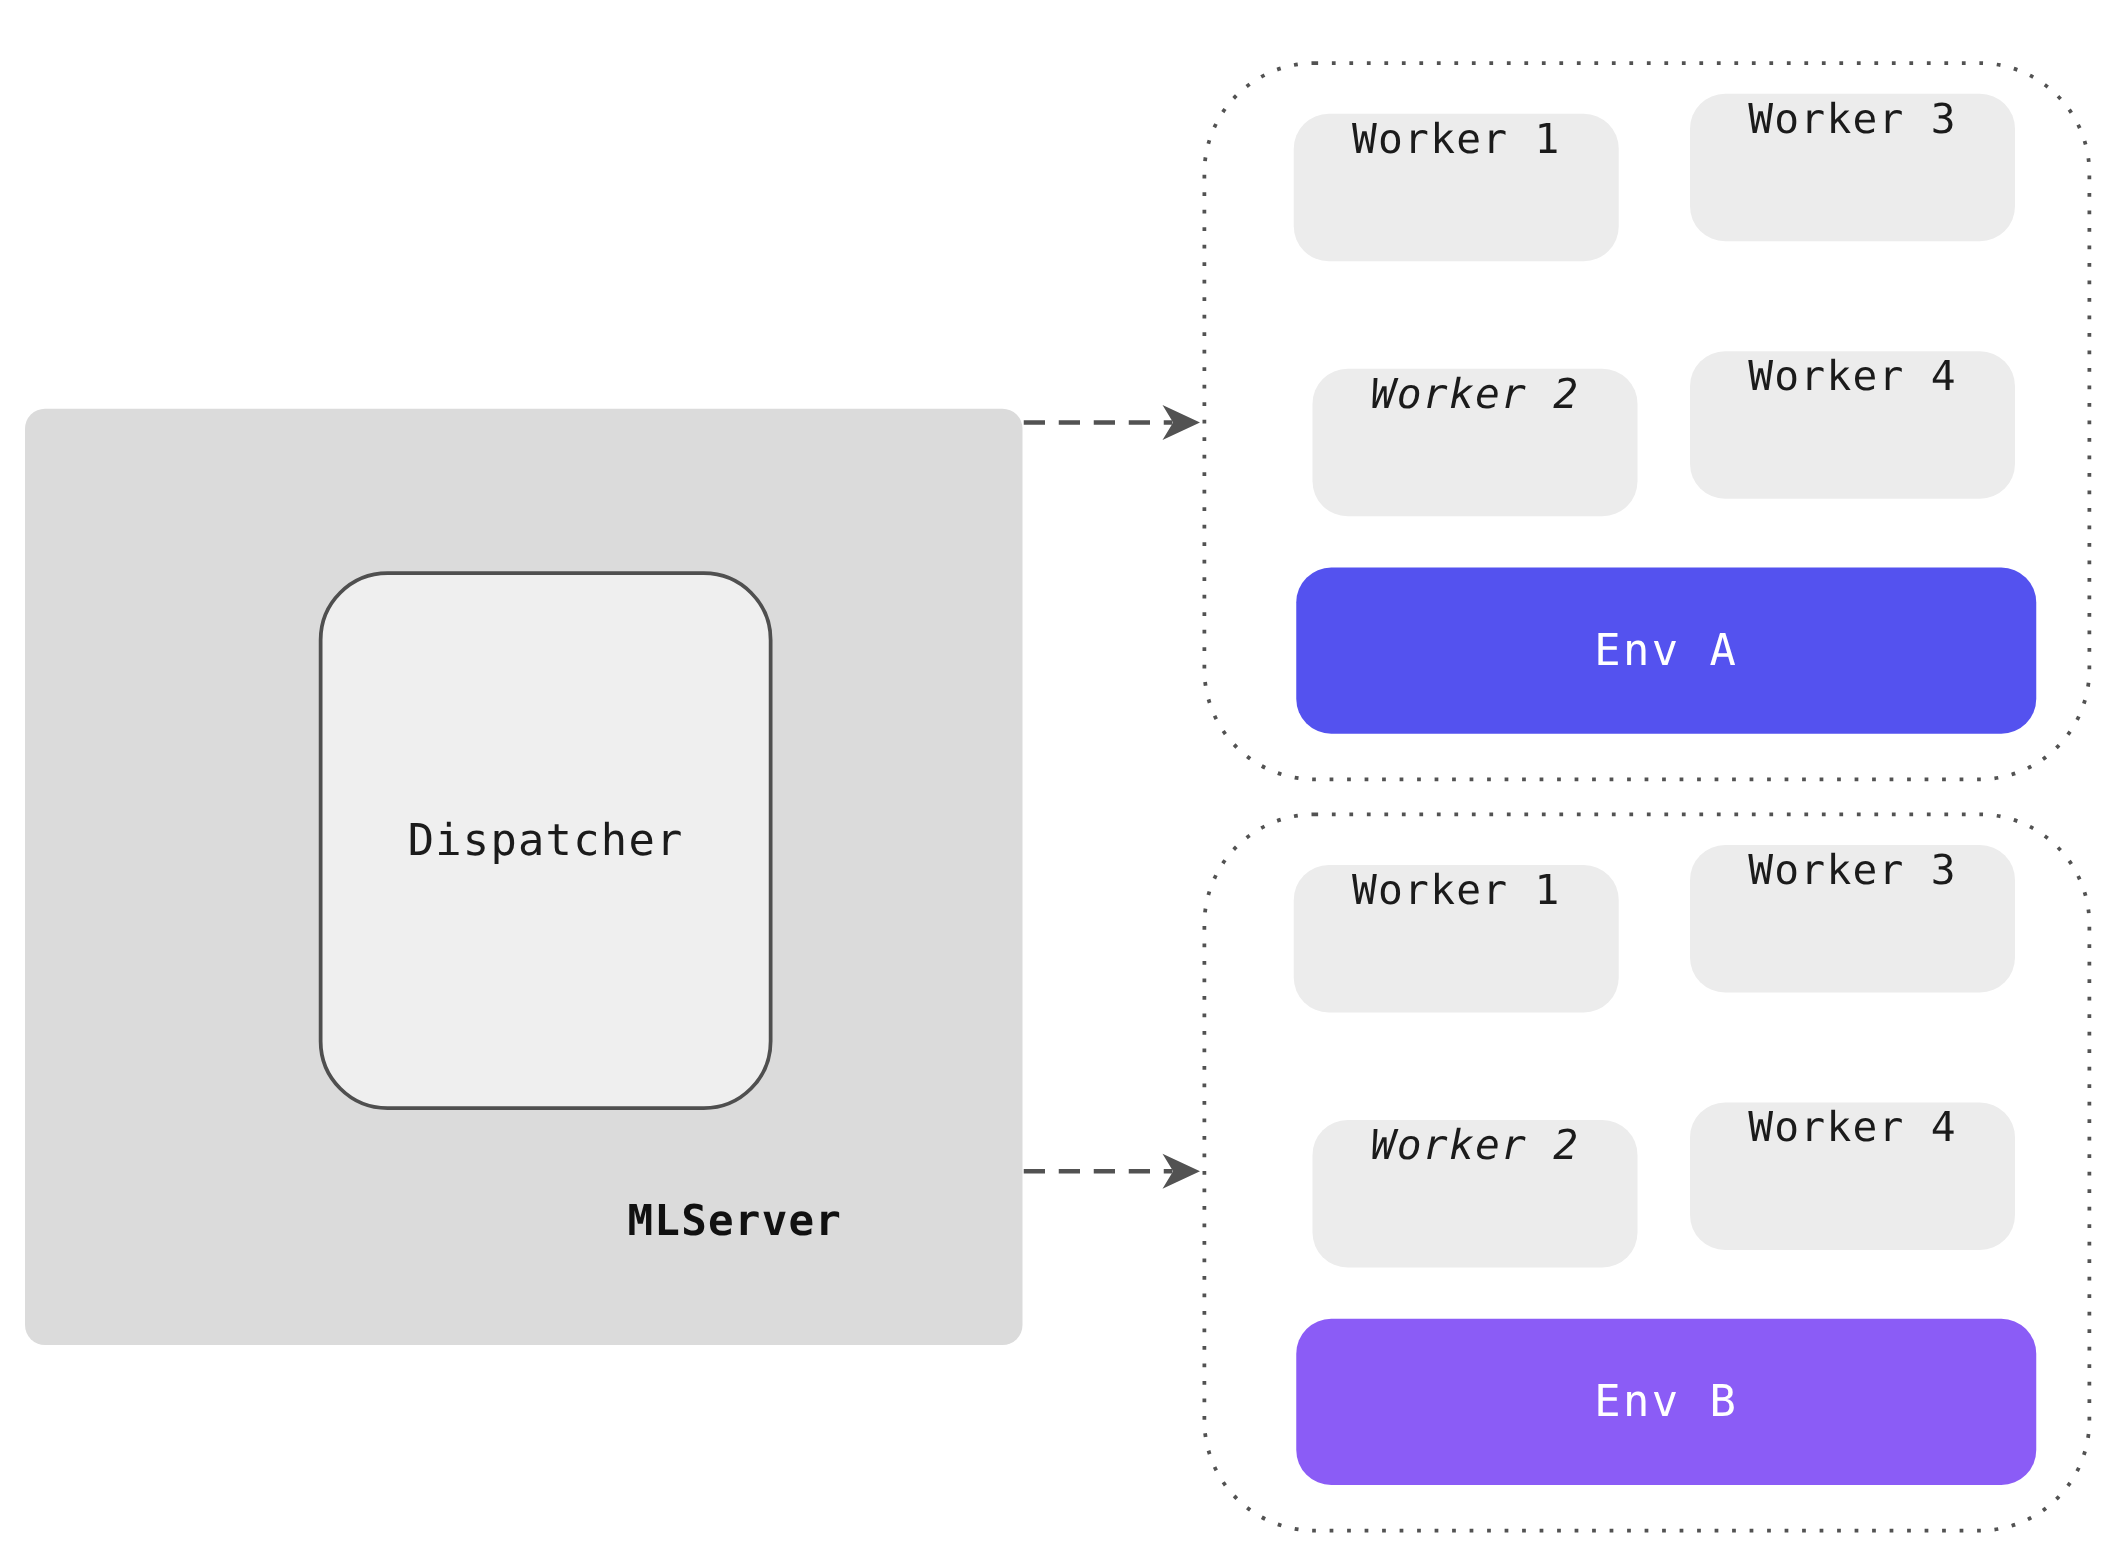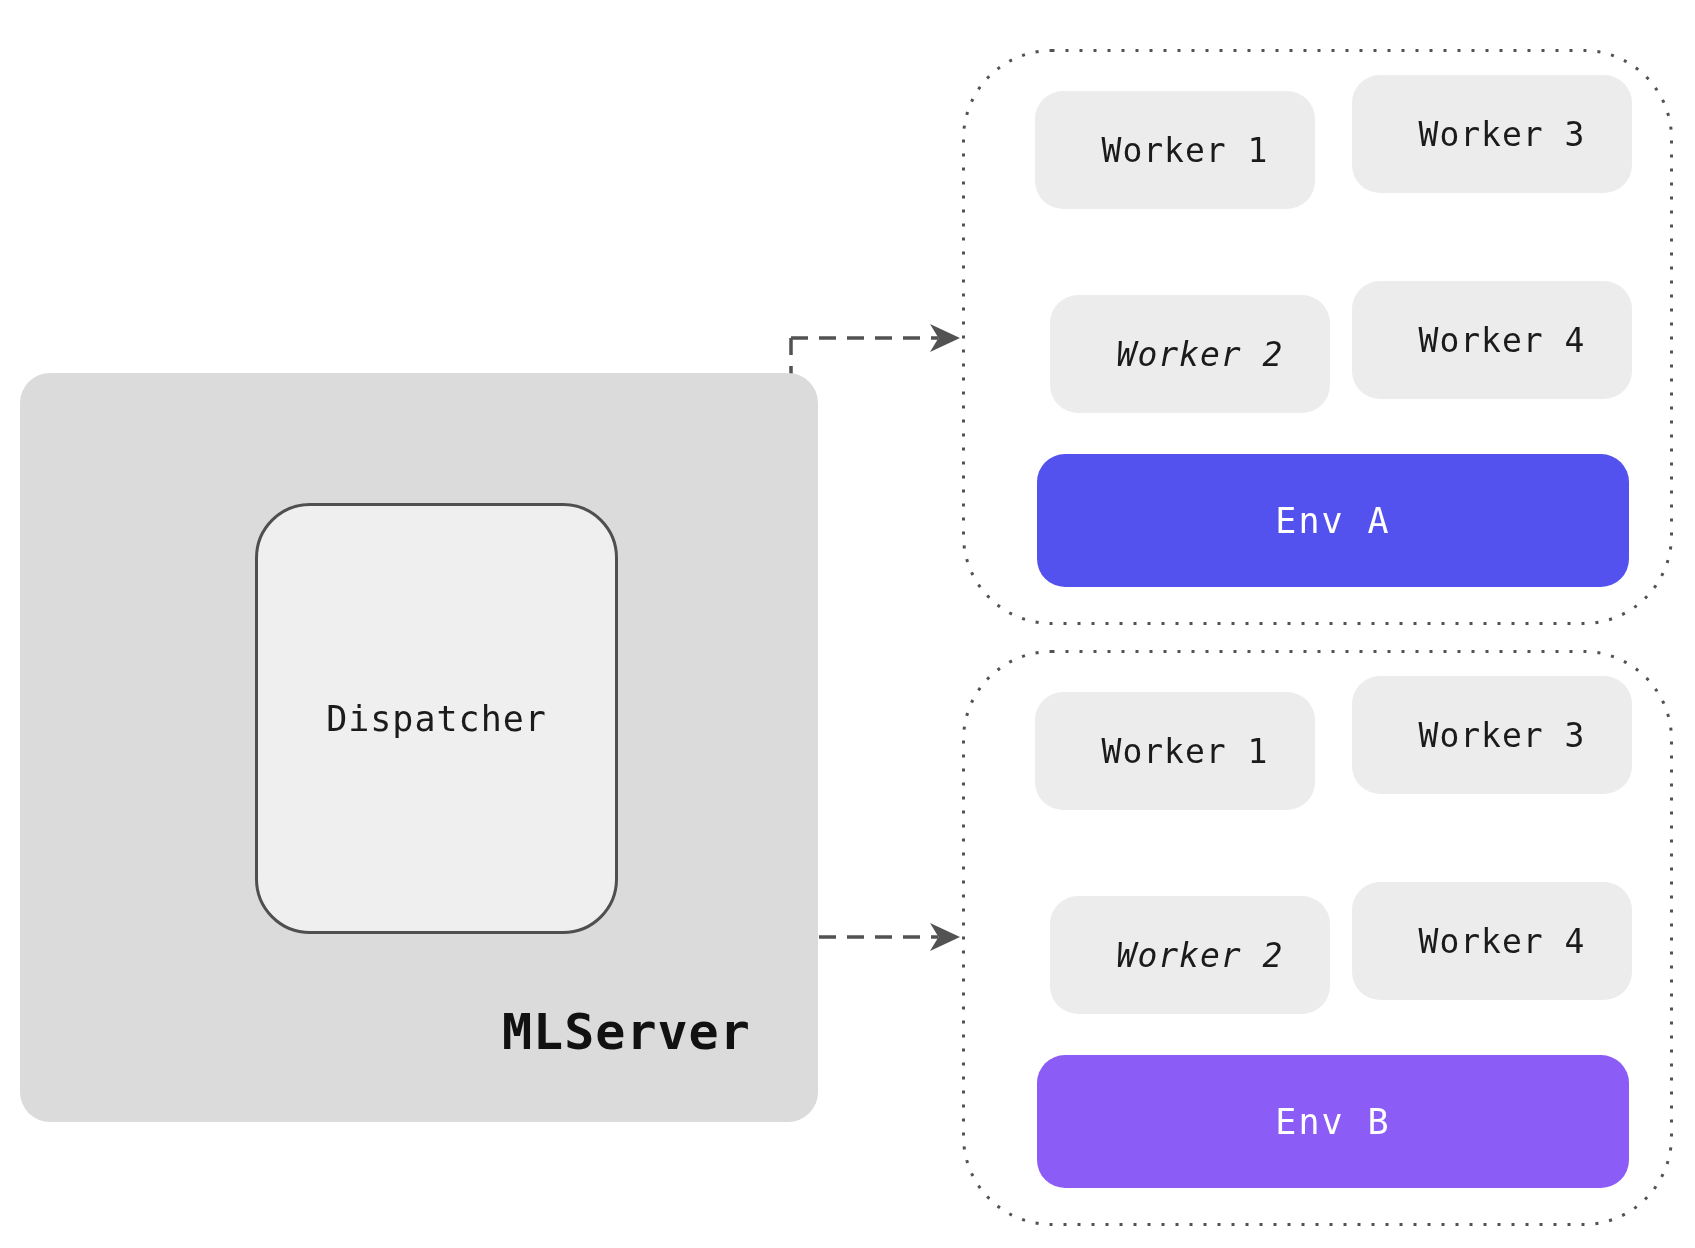--- a/index.html
+++ b/index.html
@@ -6,41 +6,40 @@
   body{background:#ffffff;font-family:"DejaVu Sans Mono","Liberation Mono",monospace;}
   .canvas{position:relative;width:1695px;height:1248px;overflow:hidden;background:#ffffff;}
 
   .overlay{position:absolute;inset:0;width:1695px;height:1248px;pointer-events:none;}
   .dash-line{fill:none;stroke:#525252;stroke-width:3.5;stroke-dasharray:17 11;}
   .dot-border{fill:none;stroke:#525252;stroke-width:3;stroke-dasharray:3 11;}
   .arrowhead{fill:#525252;stroke:none;}
 
   .mlserver-box{
     position:absolute;left:20px;top:327px;width:798px;height:749px;
-    border-radius:30px;
-    margin-top:46px;
+    border-radius:16px;
   }
   .dispatcher-box{
     position:absolute;left:235px;top:130px;width:363px;height:431px;
     border-radius:55px;border:3px solid #4f4f4f;box-sizing:border-box;
     display:flex;align-items:center;justify-content:center;
   }
   .dispatcher-label{font-size:35px;letter-spacing:1px;color:#1b1b1b;}
   .mlserver-label{
     position:absolute;left:482px;top:630px;width:290px;
-    font-size:50px;font-weight:bold;color:#111111;letter-spacing:1px;white-space:nowrap;
+    font-size:34px;font-weight:bold;color:#111111;letter-spacing:1px;white-space:nowrap;
   }
 
   .env-group{position:absolute;width:711px;height:576px;}
   .env-a{left:962px;top:49px;}
   .env-b{left:962px;top:650px;}
 
   .worker-box{
     position:absolute;width:260px;height:118px;border-radius:28px;
-    display:flex;align-items:center;justify-content:center;padding-left:20px;
+    display:flex;align-items:flex-start;justify-content:center;
   }
   .worker-label{font-size:33px;letter-spacing:1px;color:#1b1b1b;white-space:nowrap;}
   .pos-w1{left:73px;top:42px;}
   .pos-w3{left:390px;top:26px;}
   .pos-w2{left:88px;top:246px;font-style:italic;}
   .pos-w4{left:390px;top:232px;}
 
   .env-bar{
     position:absolute;left:75px;top:405px;width:592px;height:133px;border-radius:28px;
     display:flex;align-items:center;justify-content:center;

